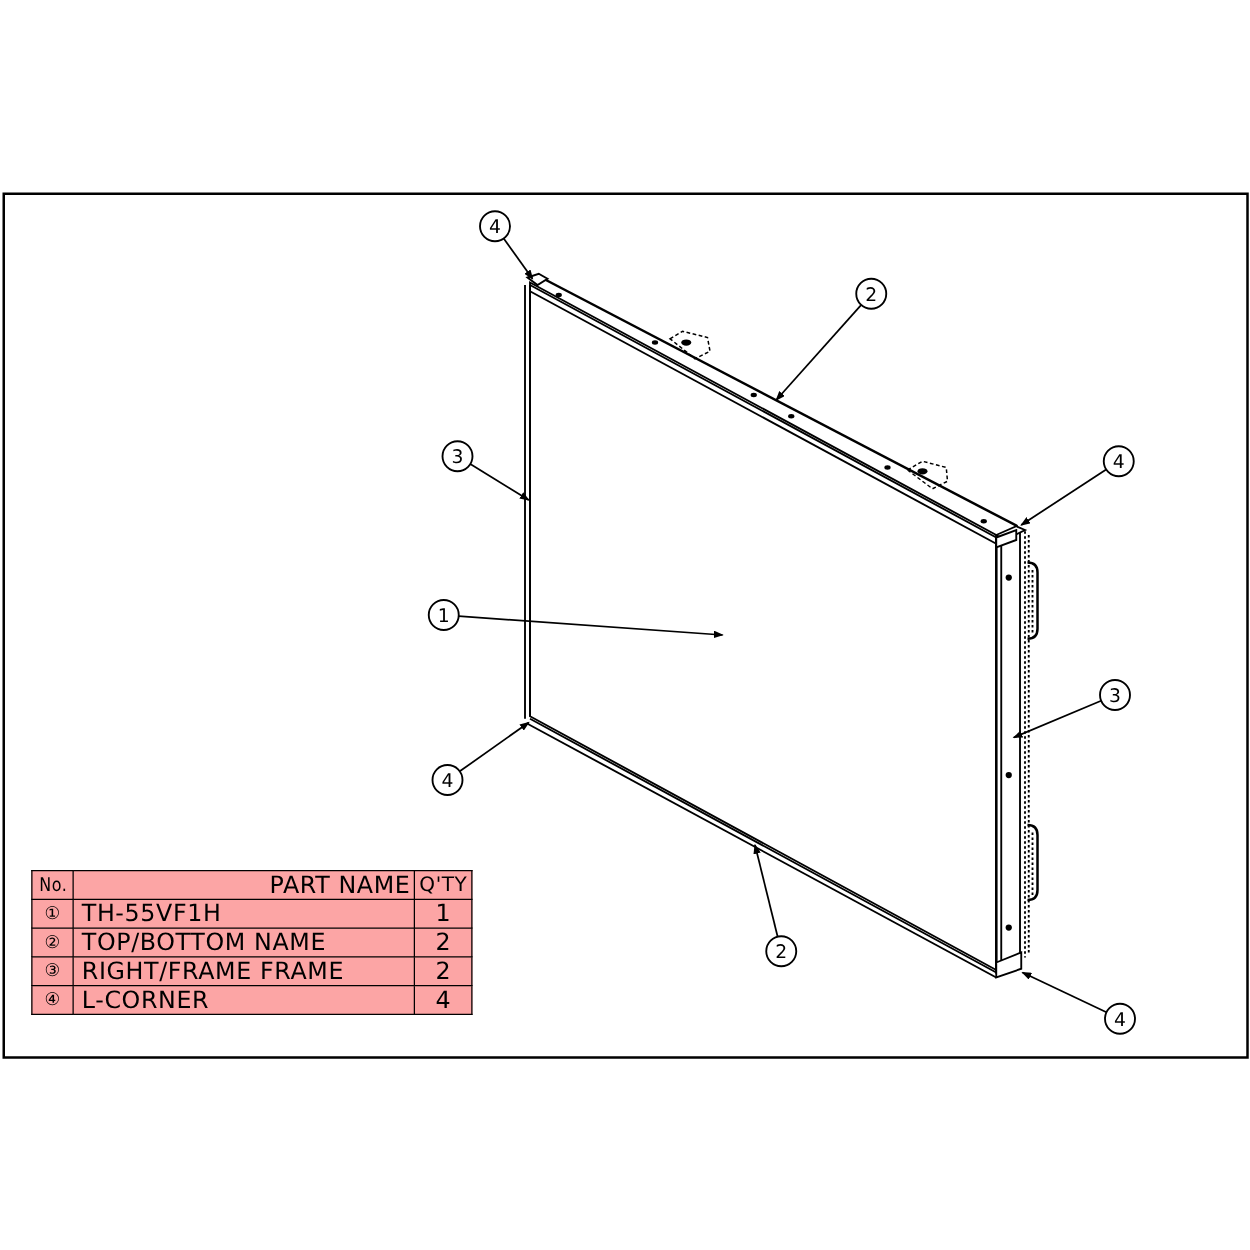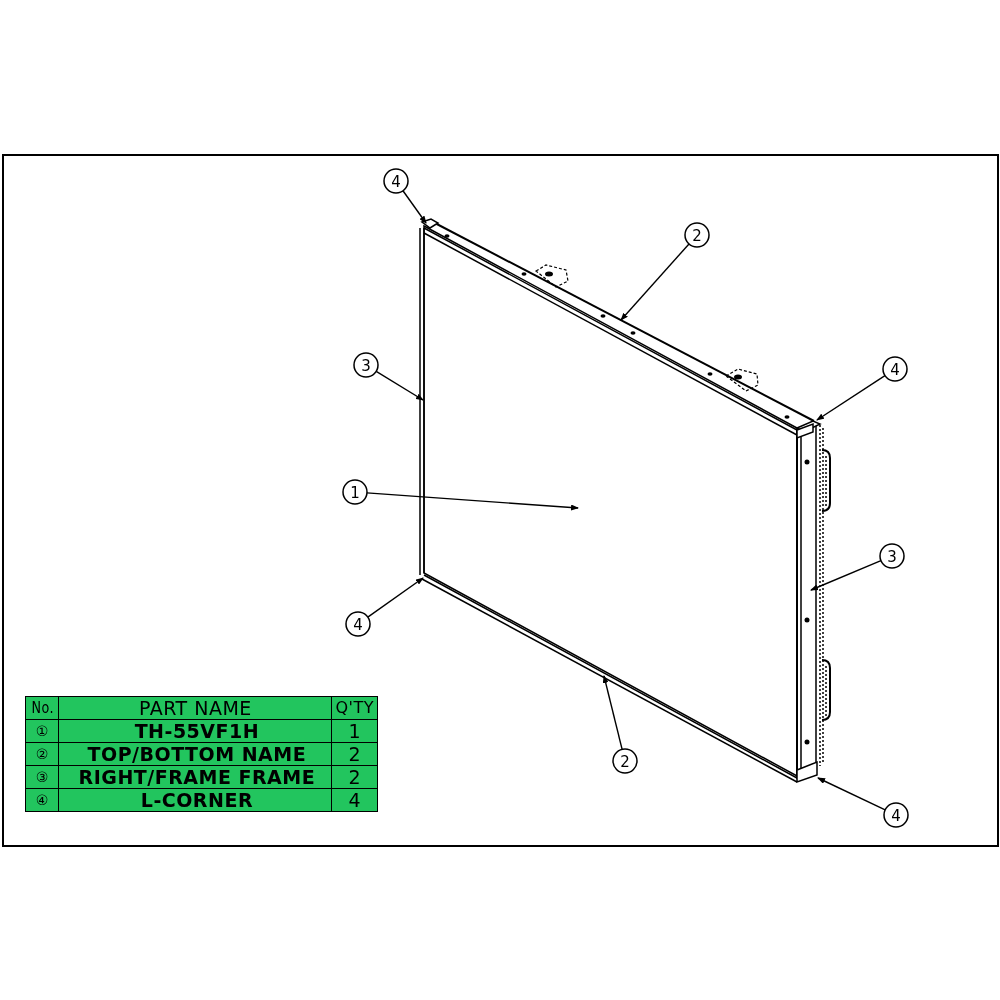--- a/index.html
+++ b/index.html
@@ -3,28 +3,28 @@
 <meta charset="utf-8">
 <style>
   html, body { margin: 0; padding: 0; background: #ffffff; }
   body { width: 1000px; height: 1000px; position: relative; overflow: hidden;
          font-family: "Liberation Sans", sans-serif; color: #000; }
   #drawing-frame { position: absolute; left: 2px; top: 154px; width: 993px; height: 689px;
                    border: 2px solid #000; box-sizing: content-box; }
   #drawing { position: absolute; left: 0; top: 0; }
   .callout-label { font-family: "DejaVu Sans", sans-serif; font-size: 15px; }
   #parts-table { position: absolute; left: 25px; top: 696px; border-collapse: collapse;
-                 font-family: "DejaVu Sans", sans-serif; font-size: 19px; background:#22c55e; }
+                 font-family: "DejaVu Sans", sans-serif; font-size: 19px; background:#fca5a5; }
   #parts-table td, #parts-table th { border: 1.5px solid #000; padding: 0 3px; height: 22px;
                  line-height: 22px; font-weight: normal; white-space: nowrap; letter-spacing: 0.5px; }
   #parts-table th.no { font-size: 15px; width: 24px; transform: scaleX(0.85); }
-  #parts-table th.name { width: 266px; text-align: center; }
+  #parts-table th.name { width: 266px; text-align: right; }
   #parts-table th.qty { font-size: 16px; width: 36px; text-align: right; }
   #parts-table td.no { text-align: center; font-size: 14px; }
-  #parts-table td.name { text-align: center; padding-left: 6px; font-weight: bold; }
+  #parts-table td.name { text-align: left; padding-left: 6px; }
   #parts-table td.qty { text-align: center; }
 </style>
 </head>
 <body>
 
 <div id="drawing-frame"></div>
 
 <svg id="drawing" width="1000" height="1000" viewBox="0 0 1000 1000">
   <defs>
     <marker id="arrow" markerWidth="8" markerHeight="6" refX="7" refY="3" orient="auto" markerUnits="userSpaceOnUse">

